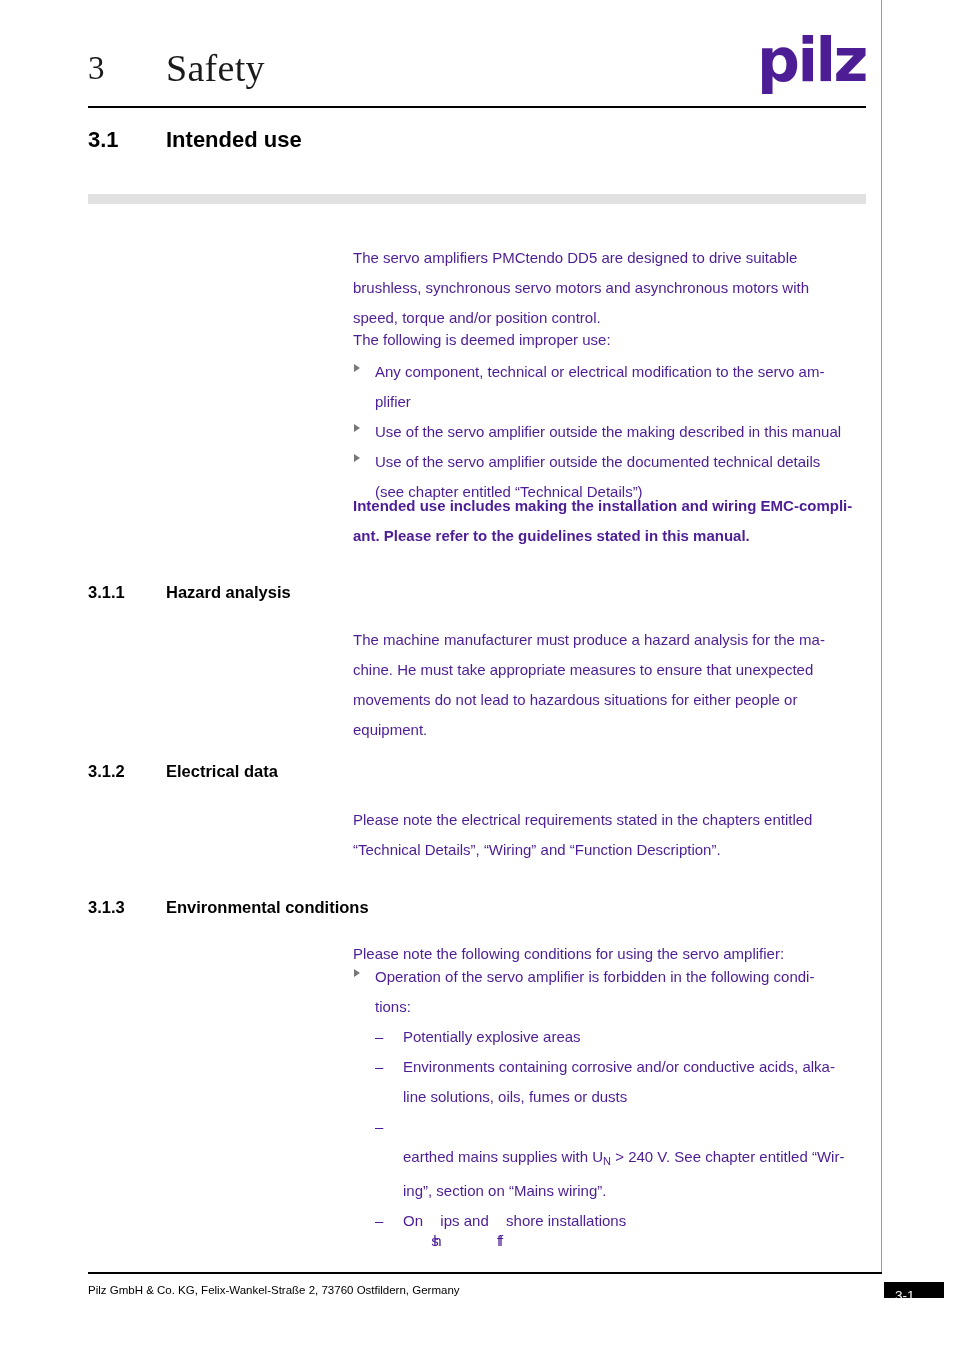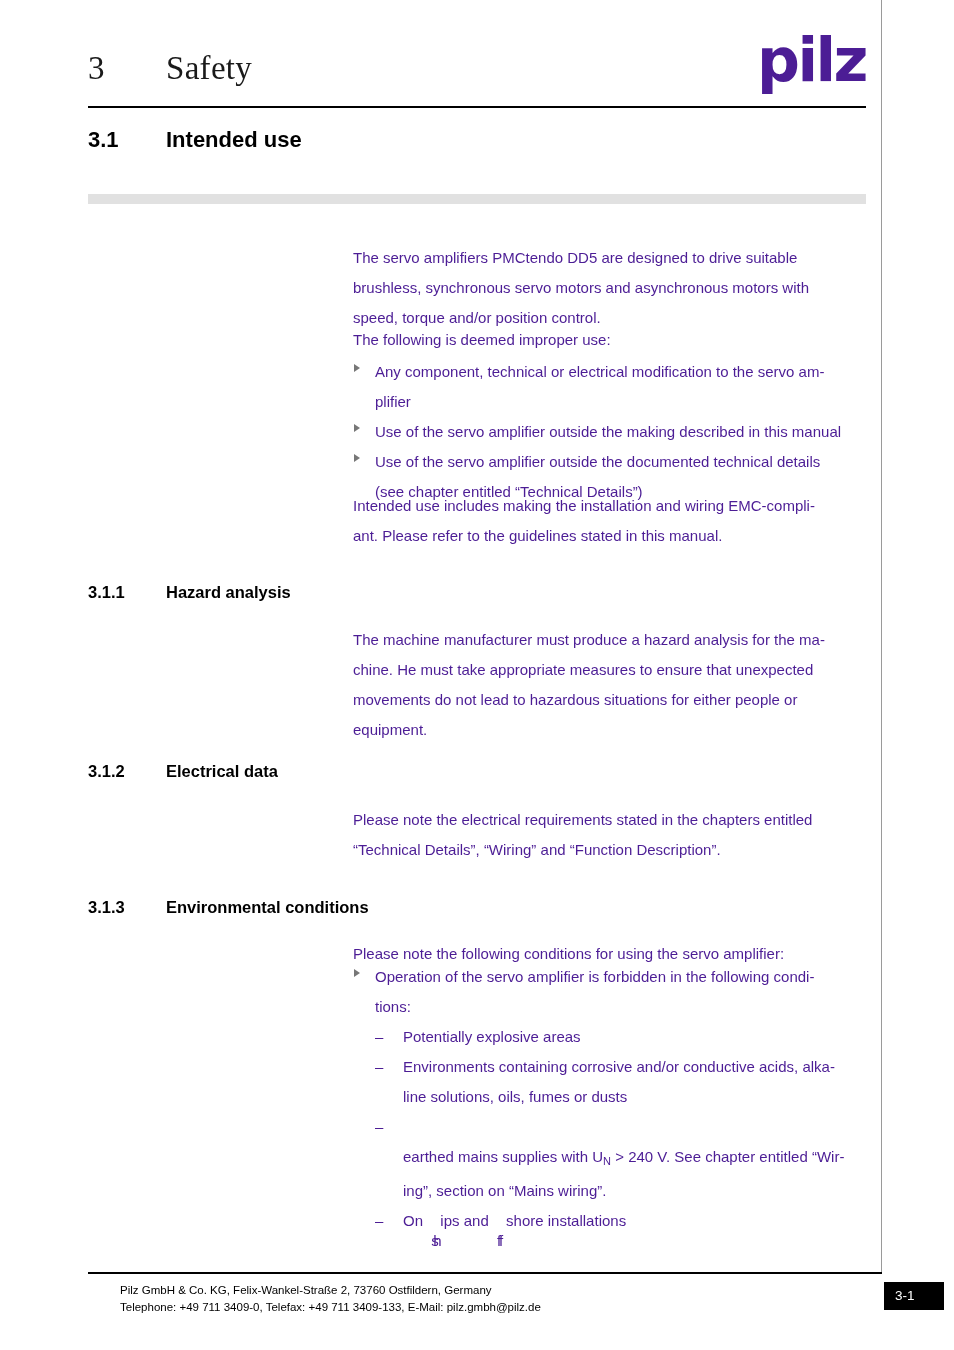--- a/index.html
+++ b/index.html
@@ -49,21 +49,21 @@
     font-size: 33px;
     line-height: 40px;
     font-weight: 400;
     color: #1a1a1a;
   }
   .chapter-title {
     position: absolute;
     left: 78px;
     top: 0px;
     font-family: "Liberation Serif", serif;
-    font-size: 33px;
+    font-size: 38px;
     line-height: 40px;
     font-weight: 400;
     color: #1a1a1a;
     letter-spacing: 0.3px;
   }
 
   .logo {
     position: absolute;
     right: 88px;
     top: 30px;
@@ -218,28 +218,28 @@
     background: #000000;
   }
   .footer-text {
     position: absolute;
     left: 88px;
     top: 1282px;
     font-size: 11.5px;
     line-height: 17px;
     color: #000000;
   }
-  .footer-line { white-space: pre; margin-left: 32px; }
+  .footer-line { white-space: pre; }
 
   .page-badge {
     position: absolute;
     left: 884px;
     top: 1282px;
     width: 60px;
-    height: 28px;
+    height: 16px;
     background: #000000;
   }
   .page-badge span {
     position: absolute;
     left: 11px;
     top: 5px;
     color: #ffffff;
     font-size: 13.5px;
     line-height: 18px;
   }
@@ -289,21 +289,21 @@
         <span class="item-text">Use of the servo amplifier outside the making described in this manual</span>
       </li>
       <li class="bullet-item">
         <span class="tri"></span>
         <span class="item-text">Use of the servo amplifier outside the documented technical details
 (see chapter entitled “Technical Details”)</span>
       </li>
     </ul>
   </div>
 
-  <div class="body-col" style="top:491px;">
+  <div class="body-col" style="top:491px;font-weight:bold;">
     <p class="para">Intended use includes making the installation and wiring EMC-compli-
 ant. Please refer to the guidelines stated in this manual.</p>
   </div>
 
   <div class="sub-head" style="top:581px;">
     <div class="sub-num">3.1.1</div>
     <div class="sub-title">Hazard analysis</div>
   </div>
   <div class="body-col" style="top:625px;">
     <p class="para">The machine manufacturer must produce a hazard analysis for the ma-
@@ -359,19 +359,18 @@
         <span class="dash-glyph">–</span>
         <span class="item-text"><span>On</span>&nbsp;&nbsp;<span class="lig"><span class="a">s</span><span class="b">h</span></span><span>ips and</span>&nbsp;&nbsp;<span class="lig"><span class="a">f</span><span class="b">f</span></span><span>shore installations</span></span>
       </li>
 
     </ul>
   </div>
 
   <div class="footer-rule"></div>
   <div class="footer-text">
     <div class="footer-line">Pilz GmbH &amp; Co. KG, Felix-Wankel-Straße 2, 73760 Ostfildern, Germany</div>
-    <div class="footer-line">Telephone: +49 711 3409-0, Telefax: +49 711 3409-133, E-Mail: pilz.gmbh@pilz.de</div>
   </div>
   <div class="page-badge">
     <span>3-1</span>
   </div>
 
 </div>
 
 </body></html>

